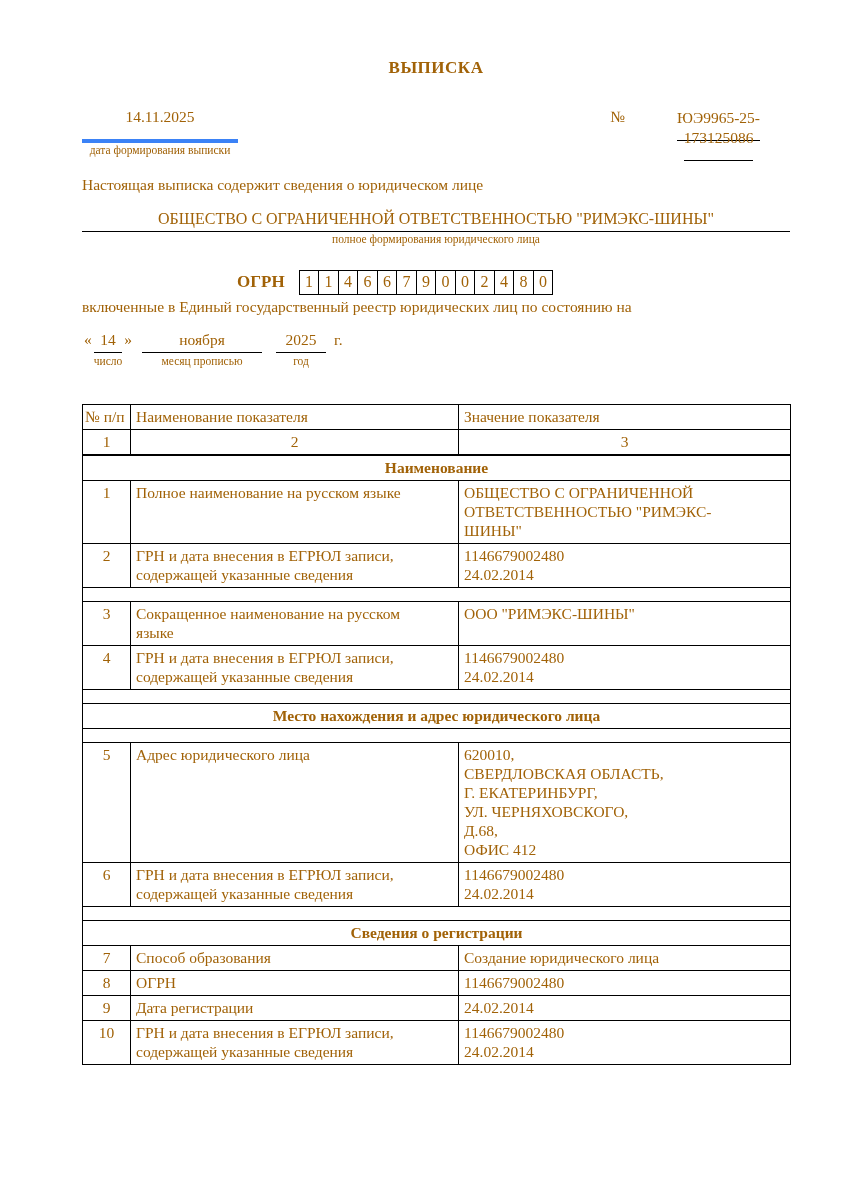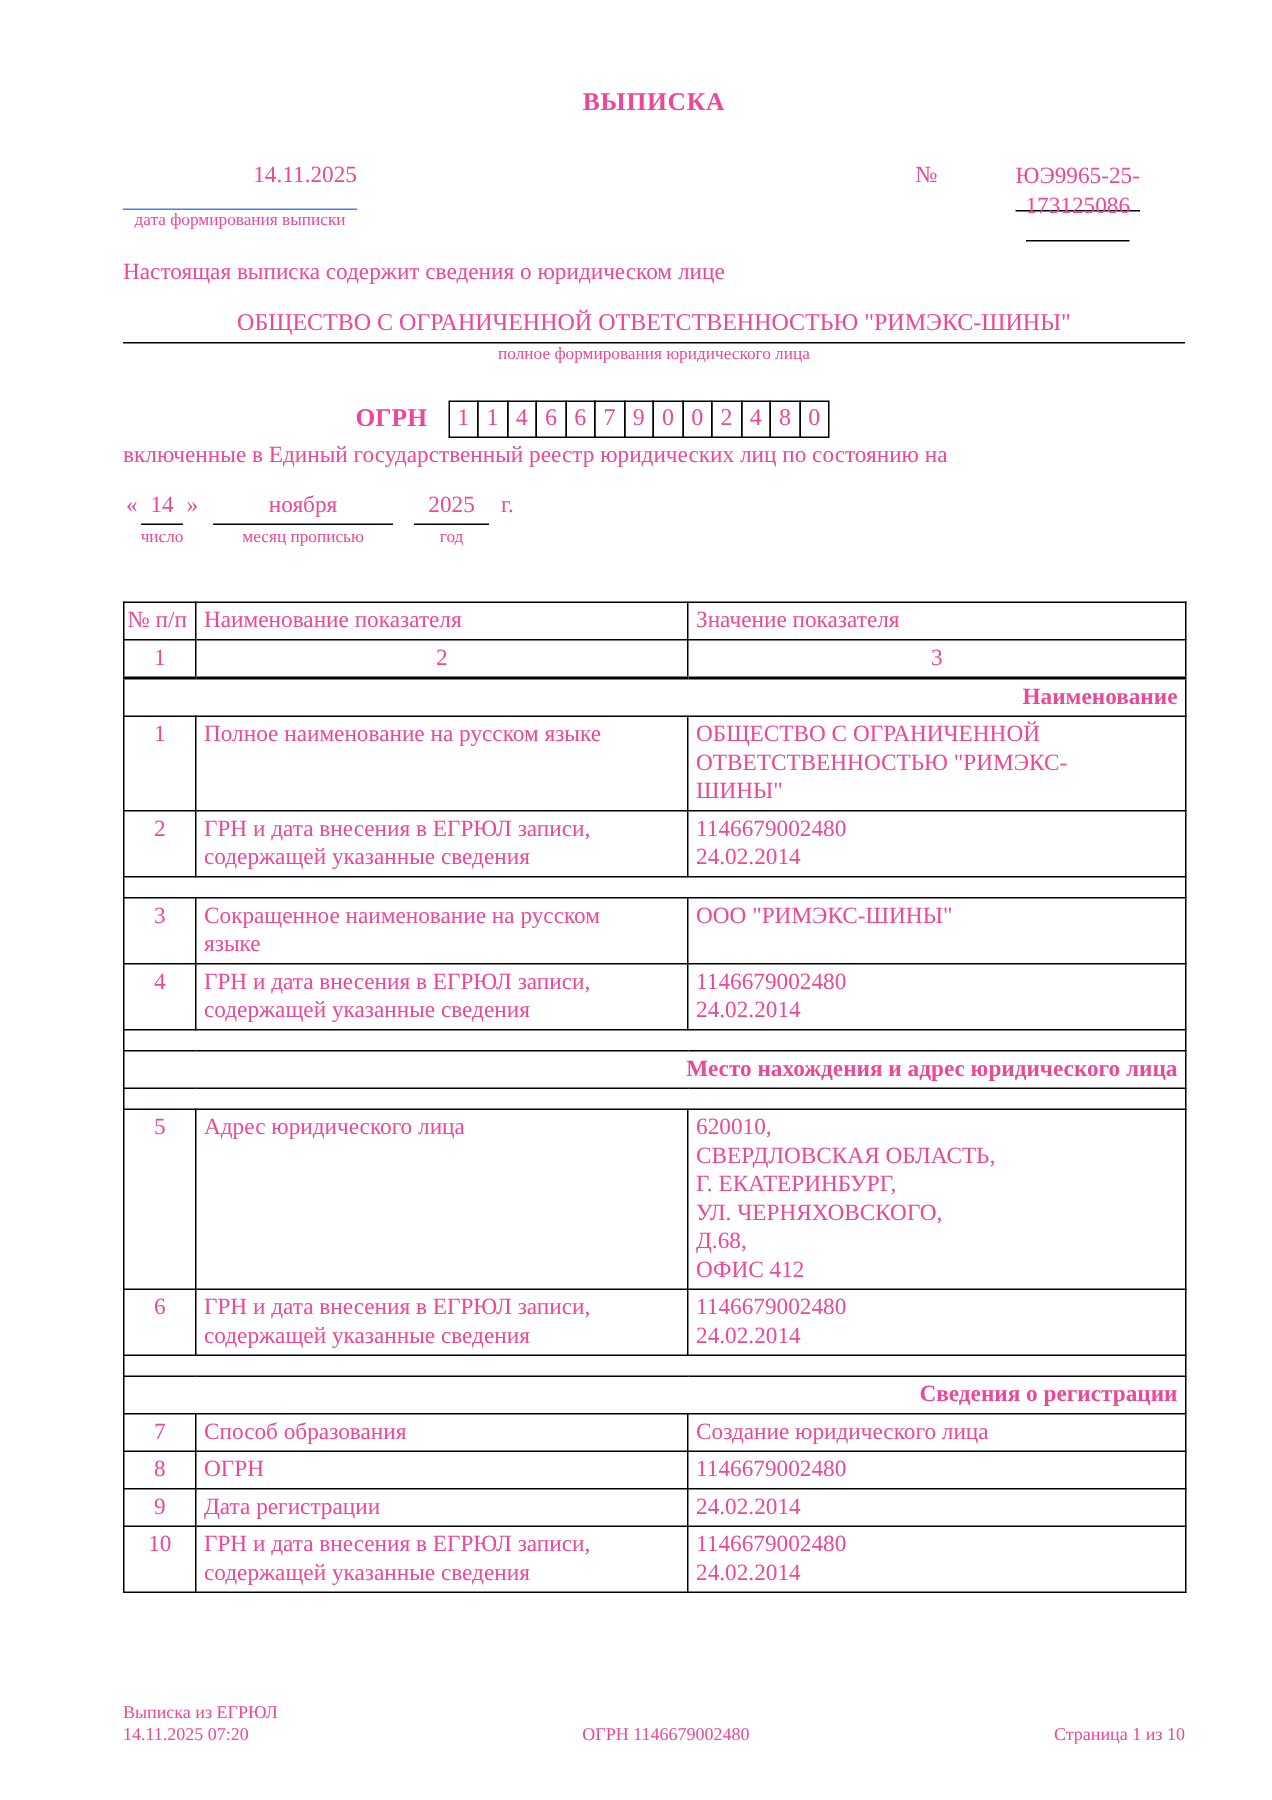--- a/index.html
+++ b/index.html
@@ -3,30 +3,30 @@
 <meta charset="utf-8">
 <style>
   * { box-sizing: border-box; }
   html,body { margin:0; padding:0; background:#fff; }
   .page {
     position:relative;
     width:848px; height:1200px;
     background:#fff;
     outline:1px solid #c9c9c9;
     font-family:"Liberation Serif", serif;
-    color:#ec4899;
+    color:#a16207;
     padding:58px 58px 0 82px;
     overflow:hidden;
   }
   .doc-title { text-align:center; font-weight:bold; font-size:17px; margin:0; letter-spacing:0.5px; }
   .doc-subtitle { text-align:center; font-weight:bold; font-size:16px; margin:13px 0 0; }
 
   .meta-row { margin-top:30px; display:flex; justify-content:space-between; align-items:flex-start; }
   .date-block { width:156px; text-align:center; }
-  .date-value { font-size:15.5px; padding-bottom:13px; border-bottom:1px solid #3b82f6;text-align:right; }
+  .date-value { font-size:15.5px; padding-bottom:13px; border-bottom:4px solid #3b82f6; }
   .date-caption { font-size:11.5px; padding-top:1px; white-space:nowrap; }
   .number-block { display:flex; gap:22px; align-items:flex-start; }
   .number-label { font-size:15.5px; }
   .number-value-wrap { width:143px; text-align:center; }
   .number-value { font-size:15.5px; white-space:pre-line; line-height:20px; border-bottom:1px solid #000; padding-bottom:14px; }
 
   .lead { margin-top:20px; font-size:15.5px; }
 
   .company-line { margin-top:10px; border-bottom:1px solid #000; text-align:center; font-size:16px; padding-bottom:3px; }
   .company-caption { text-align:center; font-size:11.5px; margin-top:1px; }
@@ -49,21 +49,21 @@
   .w-month { margin-left:8px; } .w-month .val { min-width:120px; }
   .w-year { margin-left:14px; } .w-year .val { min-width:50px; }
   .gsuffix { margin-left:8px; }
 
   .egrul-table { border-collapse:collapse; width:708px; margin-top:37px; table-layout:fixed; }
   .egrul-table td { border:1px solid #000; font-size:15.5px; line-height:19px;
                     padding:2px 5px 3px; vertical-align:top; word-wrap:break-word; }
   .egrul-table td.c-num { text-align:center; padding-left:2px; padding-right:2px; }
   .egrul-table tr.thead-row td { text-align:left; }
   .egrul-table tr.nums-row td { border-bottom:2px solid #000; text-align:center; }
-  .egrul-table tr.section-row td { font-weight:bold; text-align:right; }
+  .egrul-table tr.section-row td { font-weight:bold; text-align:center; }
   .egrul-table tr.spacer-row td { height:14px; padding:0; }
   .egrul-table td.c-multiline { white-space:pre-line; }
 
   .footer { position:absolute; left:82px; right:58px; bottom:36px;
             display:flex; justify-content:space-between; align-items:flex-end; font-size:12px; }
   .footer-left { line-height:15px; white-space:pre-line; }
 </style>
 </head>
 <body>
 
@@ -229,20 +229,14 @@
         <tr>
           <td class="c-num">10</td>
           <td class="c-multiline">ГРН и дата внесения в ЕГРЮЛ записи,
 содержащей указанные сведения</td>
           <td class="c-multiline">1146679002480
 24.02.2014</td>
         </tr>
       </tbody>
   </table>
 
-  <div class="footer">
-    <div class="footer-left">Выписка из ЕГРЮЛ
-14.11.2025 07:20</div>
-    <div class="footer-center">ОГРН 1146679002480</div>
-    <div class="footer-right">Страница 1 из 10</div>
-  </div>
 
 </div>
 
 </body></html>

